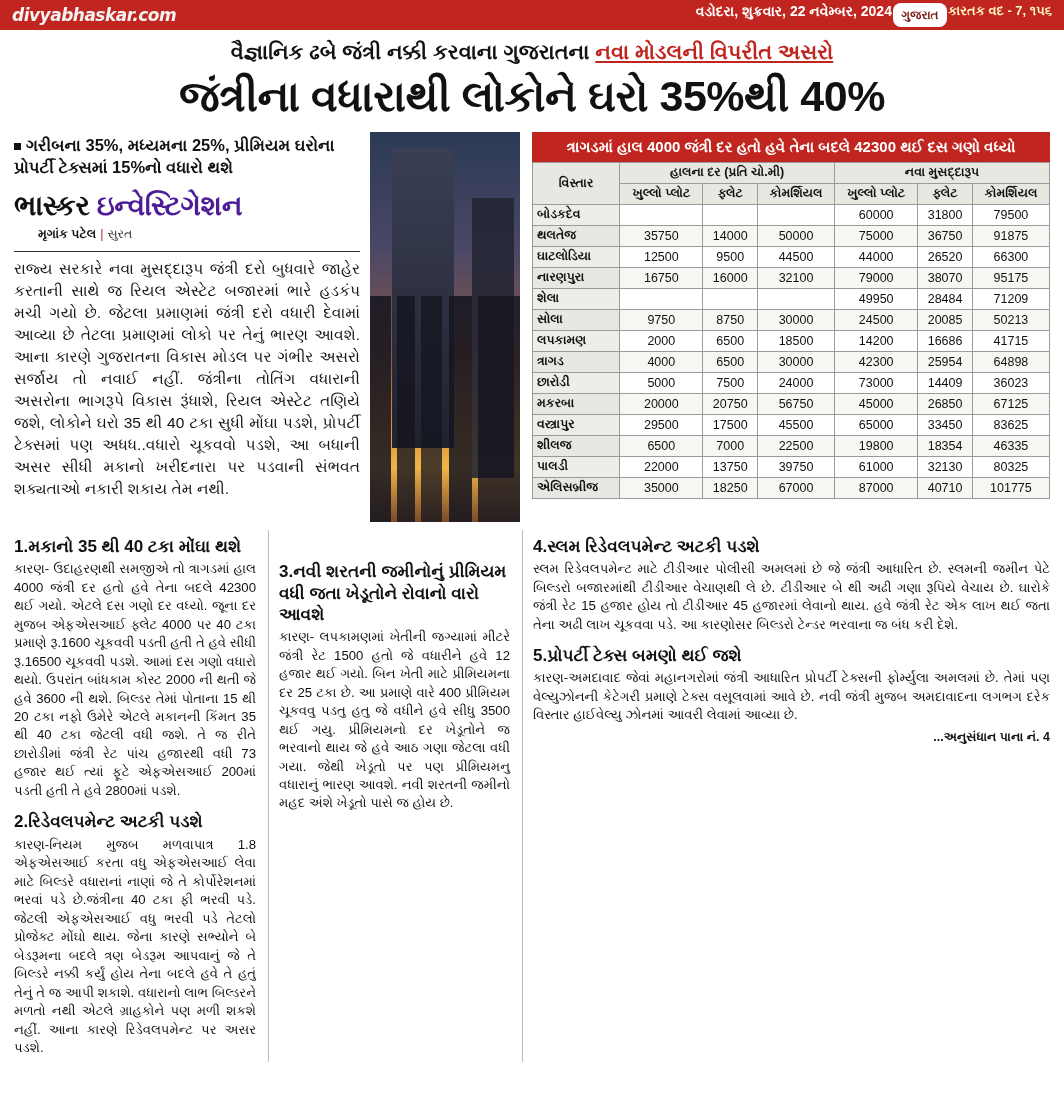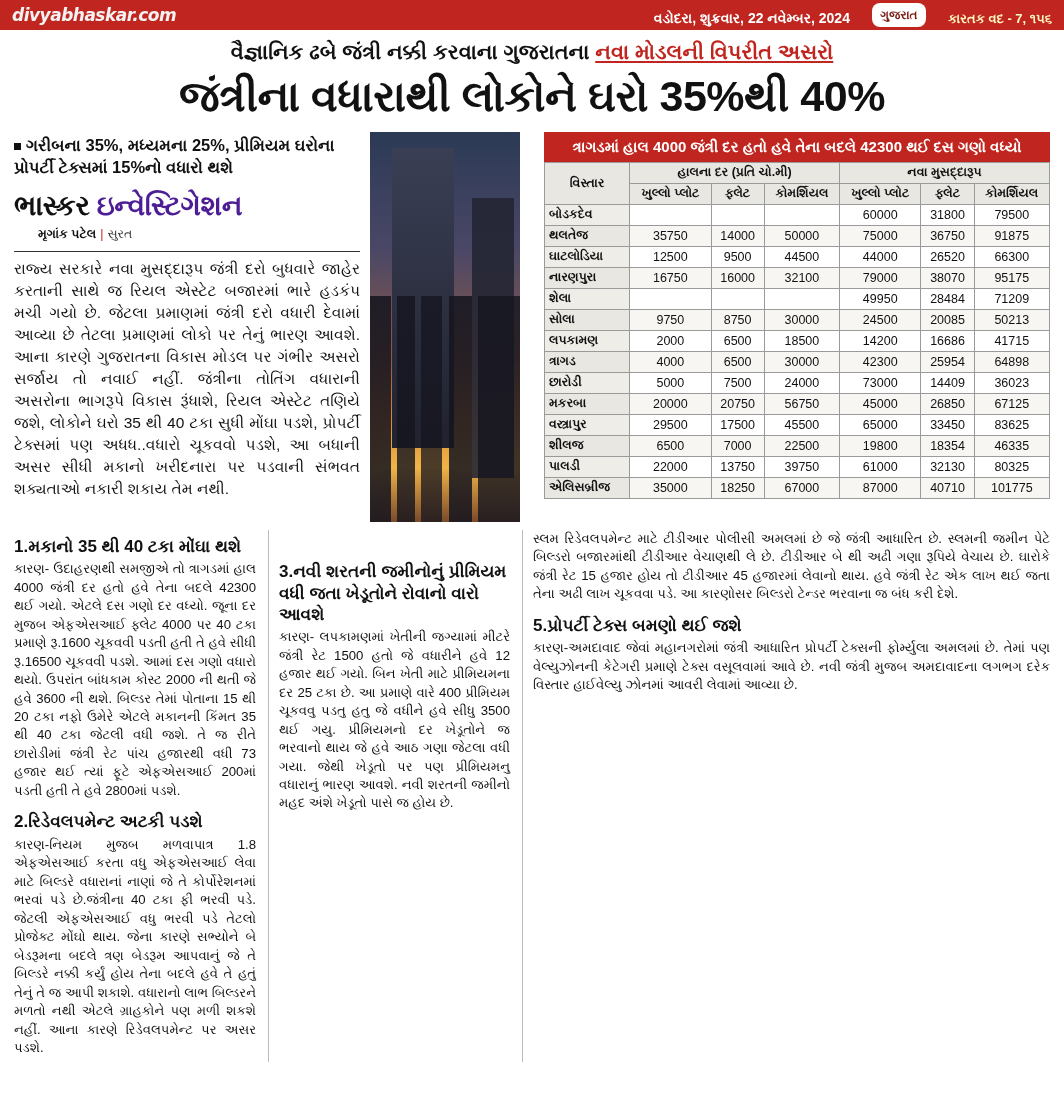--- a/index.html
+++ b/index.html
@@ -23,21 +23,21 @@
   .masthead .logo {
     font-family:"DejaVu Sans", sans-serif;
     font-weight:bold; font-style:italic; font-size:17px;
     letter-spacing:-0.5px; color:#f2f2f2;
   }
   .masthead .date {
     font-family:"Liberation Sans", sans-serif;
     font-size:14px; font-weight:bold; color:#fff;
   }
   .masthead .right {
-    display:flex; align-items:flex-end; gap:22px;
+    display:flex; align-items:flex-start; gap:1px;
   }
   .sun-badge {
     width:54px;height:24px;border-radius:8px;background:#ffffff;color:#7a1b12;
     font-size:12px;font-weight:bold;display:flex;align-items:center;justify-content:center;
     font-family:"Liberation Sans", sans-serif;
   }
   .masthead .pageinfo {
     font-family:"Liberation Sans", sans-serif;
     font-size:13px;font-weight:bold;color:#fef9c3;
   }
@@ -94,21 +94,21 @@
   .byline .name { font-weight:bold; color:#111; }
   .byline .sep { color:#c0261f; padding:0 4px; }
   .rule { border-top:1px solid #333; margin:3px 0 6px; }
 
   .lead {
     font-size:15.5px; line-height:1.42; text-align:justify;
     font-family:"Liberation Sans", sans-serif;
   }
 
   
-  .topright { display:flex; gap:24px; }
+  .topright { display:flex; gap:12px; }
   .photo {
     width:150px; flex:0 0 150px; height:390px;
     background:
       linear-gradient(180deg,#2b3a55 0%, #4a4766 30%, #8c5a46 58%, #d98b3b 74%, #f0b447 86%, #7a4a2a 100%);
     position:relative; overflow:hidden;
   }
   .photo:after {
     content:""; position:absolute; left:0; right:0; bottom:0; height:58%;
     background:
       linear-gradient(90deg, rgba(20,20,30,.85) 0 14%, rgba(0,0,0,0) 14% 18%,
@@ -364,19 +364,21 @@
       <div class="para">કારણ-નિયમ મુજબ મળવાપાત્ર 1.8 એફએસઆઈ કરતા વધુ એફએસઆઈ લેવા માટે બિલ્ડરે વધારાનાં નાણાં જે તે કોર્પોરેશનમાં ભરવાં પડે છે.જંત્રીના 40 ટકા ફી ભરવી પડે. જેટલી એફએસઆઈ વધુ ભરવી પડે તેટલો પ્રોજેક્ટ મોંઘો થાય. જેના કારણે સભ્યોને બે બેડરૂમના બદલે ત્રણ બેડરૂમ આપવાનું જે તે બિલ્ડરે નક્કી કર્યું હોય તેના બદલે હવે તે હતું તેનું તે જ આપી શકાશે. વધારાનો લાભ બિલ્ડરને મળતો નથી એટલે ગ્રાહકોને પણ મળી શકશે નહીં. આના કારણે રિડેવલપમેન્ટ પર અસર પડશે.</div>
     </div>
 
     <div class="lcol colrule" style="padding-left:10px">
       <div class="para" style="margin-top:2px">&nbsp;</div>
       <div class="sub-head">3.નવી શરતની જમીનોનું પ્રીમિયમ વધી જતા ખેડૂતોને રોવાનો વારો આવશે</div>
       <div class="para">કારણ- લપકામણમાં ખેતીની જગ્યામાં મીટરે જંત્રી રેટ 1500 હતો જે વધારીને હવે 12 હજાર થઈ ગયો. બિન ખેતી માટે પ્રીમિયમના દર 25 ટકા છે. આ પ્રમાણે વારે 400 પ્રીમિયમ ચૂકવવુ પડતુ હતુ જે વધીને હવે સીધુ 3500 થઈ ગયુ. પ્રીમિયમનો દર ખેડૂતોને જ ભરવાનો થાય જે હવે આઠ ગણા જેટલા વધી ગયા. જેથી ખેડૂતો પર પણ પ્રીમિયમનુ વધારાનું ભારણ આવશે. નવી શરતની જમીનો મહદ અંશે ખેડૂતો પાસે જ હોય છે.</div>
     </div>
 
     <div class="lcol wide colrule" style="padding-left:10px">
+      <div class="sub-head">4.સ્લમ રિડેવલપમેન્ટ અટકી પડશે</div>
       <div class="para">સ્લમ રિડેવલપમેન્ટ માટે ટીડીઆર પોલીસી અમલમાં છે જે જંત્રી આધારિત છે. સ્લમની જમીન પેટે બિલ્ડરો બજારમાંથી ટીડીઆર વેચાણથી લે છે. ટીડીઆર બે થી અઢી ગણા રૂપિયે વેચાય છે. ઘારોકે જંત્રી રેટ 15 હજાર હોય તો ટીડીઆર 45 હજારમાં લેવાનો થાય. હવે જંત્રી રેટ એક લાખ થઈ જતા તેના અઢી લાખ ચૂકવવા પડે. આ કારણોસર બિલ્ડરો ટેન્ડર ભરવાના જ બંધ કરી દેશે.</div>
       <div class="sub-head">5.પ્રોપર્ટી ટેક્સ બમણો થઈ જશે</div>
       <div class="para">કારણ-અમદાવાદ જેવાં મહાનગરોમાં જંત્રી આધારિત પ્રોપર્ટી ટેક્સની ફોર્મ્યુલા અમલમાં છે. તેમાં પણ વેલ્યુઝોનની કેટેગરી પ્રમાણે ટેક્સ વસૂલવામાં આવે છે. નવી જંત્રી મુજબ અમદાવાદના લગભગ દરેક વિસ્તાર હાઈવેલ્યુ ઝોનમાં આવરી લેવામાં આવ્યા છે.</div>
+      <div class="contd">...અનુસંધાન પાના નં. 4</div>
     </div>
 
   </div>
 </div>
 
 </body></html>

